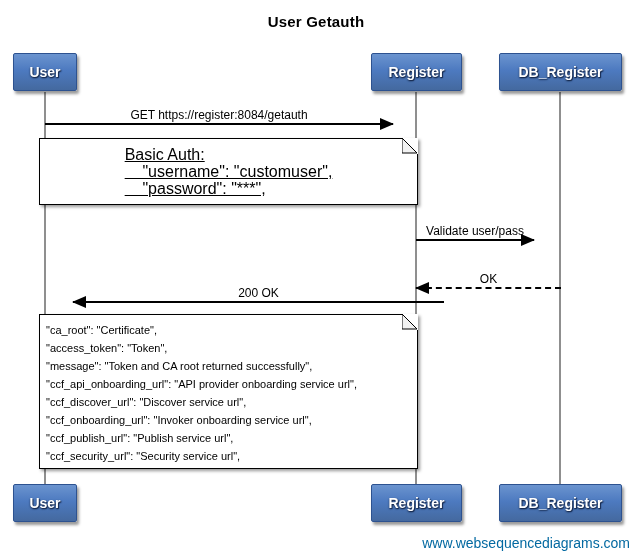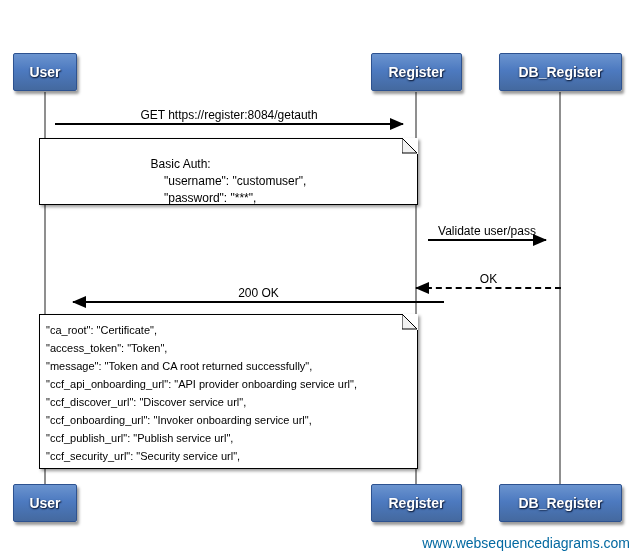--- a/index.html
+++ b/index.html
@@ -38,69 +38,70 @@
   .note {
     position:absolute; box-sizing:border-box; background:#fff;
     border:1px solid #000; box-shadow:2px 2px 3px rgba(0,0,0,0.40);
     z-index:2;
   }
   .note .fold { position:absolute; top:-1px; right:-1px; }
   .note pre {
     margin:0; font-family:inherit; white-space:pre; text-align:left;
   }
   .note pre.centered {
-    display:table; margin:17px auto 0 auto;
-    font-size:12px; line-height:17px;
+    display:table; margin:7px auto 0 auto;
+    font-size:16px; line-height:17px;text-decoration:underline;
   }
   .note pre.flush {
     padding:6px 0 0 6px; font-size:11px; line-height:18px;
   }
   .watermark {
     position:absolute; right:2px; top:535px; font-size:14px; color:#0369a1;
     white-space:nowrap;
   }
 </style>
 </head>
 <body>
 
 <div class="canvas">
 
+  <div class="title">User Getauth</div>
 
   <div class="lifeline" style="left:44px;"></div>
   <div class="lifeline" style="left:415px;"></div>
   <div class="lifeline" style="left:559px;"></div>
 
   <div class="actor" style="left:13px;  top:53px; width:64px;">
       <span>User</span>
     </div>
   <div class="actor" style="left:371px; top:53px; width:91px;">
       <span>Register</span>
     </div>
   <div class="actor" style="left:499px; top:53px; width:123px;">
       <span>DB_Register</span>
     </div>
 
-  <div class="msg" style="left:55px; top:107px; width:348px;">
+  <div class="msg" style="left:45px; top:107px; width:348px;">
     <div class="label">GET https://register:8084/getauth</div>
     <div class="line solid">
       <span class="ah right"></span>
     </div>
   </div>
 
   <div class="note" style="left:39px; top:138px; width:379px; height:67px;">
     <svg class="fold" width="16" height="16" viewBox="0 0 16 16">
       <rect width="16" height="16" fill="#ffffff"></rect>
       <polygon points="0,0 15,15 0,15" fill="#f2f2f2" stroke="#000000" stroke-width="1"></polygon>
     </svg>
     <pre class="centered">Basic Auth:
     "username": "customuser",
     "password": "***",</pre>
   </div>
 
-  <div class="msg" style="left:416px; top:223px; width:118px;margin-left:12px;">
+  <div class="msg" style="left:416px; top:223px; width:118px;">
     <div class="label">Validate user/pass</div>
     <div class="line solid">
       <span class="ah right"></span>
     </div>
   </div>
 
   <div class="msg" style="left:416px; top:261px; width:145px;margin-top:10px;">
     <div class="label">OK</div>
     <div class="line dashed">
       <span class="ah left"></span>

